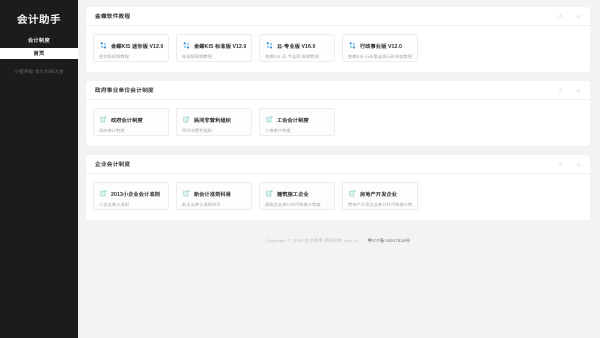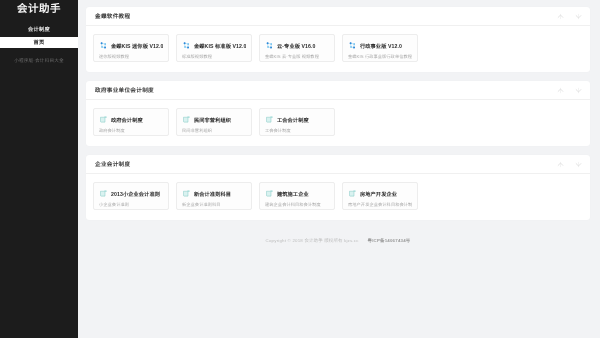--- a/index.html
+++ b/index.html
@@ -21,20 +21,21 @@
 
   
   #sidebar {
     width: 78px;
     height: 338px;
     background: #1c1c1c;
     flex: 0 0 78px;
     display: flex;
     flex-direction: column;
     align-items: stretch;
+    padding-top: 11px;
   }
 
   #brand {
     text-align: center;
     color: #f2f2f2;
     font-size: 10.5px;
     font-weight: bold;
     letter-spacing: 0.5px;
     padding-bottom: 9px;
   }

